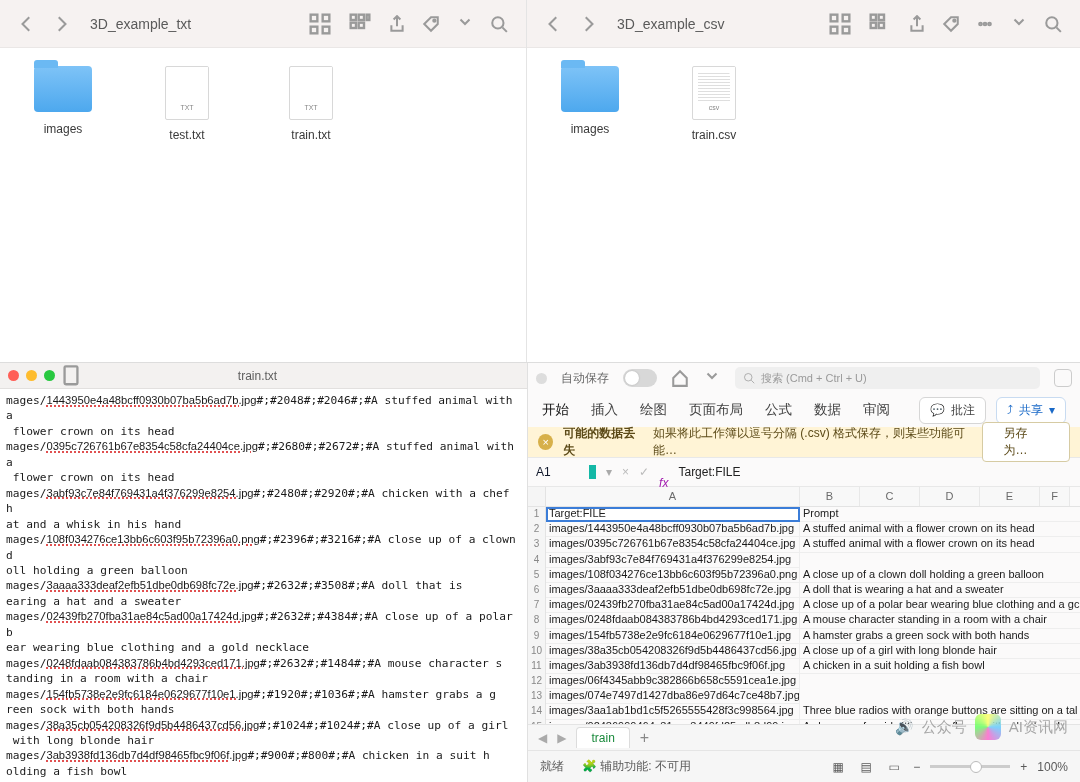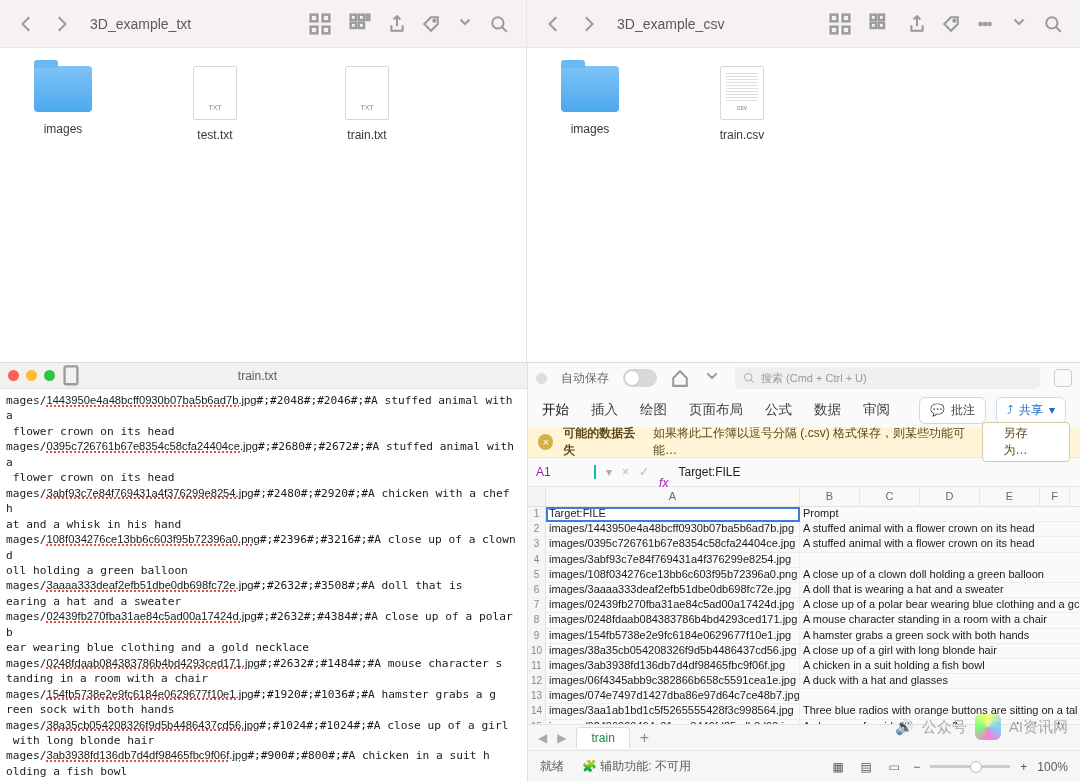--- a/index.html
+++ b/index.html
@@ -7,21 +7,21 @@
 
 .finder { position: absolute; top: 0; height: 362px; background: #fff; }
 .finder.left { left: 0; width: 527px; border-right: 1px solid #e4e4e4; }
 .finder.right { left: 527px; width: 553px; }
 .finder-toolbar { height: 48px; background: #f6f2f1; display: flex; align-items: center; padding: 0 18px; gap: 16px; color: #616161; border-bottom: 1px solid #eae7e6; }
 .finder-toolbar .title { font-weight: 400; font-size: 14px; color: #5a5a5a; margin-left: 4px; flex: 0 0 auto; }
 .finder-toolbar .spacer { flex: 1; }
 .ticon { width: 18px; height: 18px; display:inline-flex; align-items:center; justify-content:center; }
 .ticon svg { stroke: #9a9a9a; stroke-width: 1.8; fill: none; }
 .ticon.grow { width: 24px; }
-.finder-body { padding: 18px 22px; display: flex; gap: 70px; flex-wrap: wrap; align-content: flex-start; }
+.finder-body { padding: 18px 22px; display: flex; gap: 42px; flex-wrap: wrap; align-content: flex-start; }
 .file-item { width: 82px; text-align: center; font-size: 12px; color: #3a3a3a; }
 .folder-icon { width: 58px; height: 46px; margin: 0 auto 10px; background: linear-gradient(#7ec3f7,#4da8ee); border-radius: 4px; position: relative; }
 .folder-icon:before { content:""; position:absolute; top:-6px; left:0; width:24px; height:8px; background:#6bb9f3; border-radius:3px 3px 0 0; }
 .doc-icon { width: 44px; height: 54px; margin: 0 auto 8px; border: 1px solid #d8d8d8; background: #fff; border-radius: 2px; position: relative; display:flex; align-items:flex-end; justify-content:center; font-size:7px; color:#888; padding-bottom:8px; }
 .doc-icon:after { content:""; position:absolute; right:0; top:0; border: 6px solid transparent; border-top-color:#fff; border-right-color:#fff; background:linear-gradient(135deg, transparent 50%, #dcdcdc 50%);}
 .doc-icon.csv-like:before { content:""; position:absolute; top:6px; left:5px; right:5px; bottom:18px; background: repeating-linear-gradient(#d6d6d6, #d6d6d6 1px, transparent 1px, transparent 3px); opacity:.8;}
 
 
 .textwin { position:absolute; left:0; top:362px; width:527px; height:420px; background:#fff; border-top:1px solid #ddd; }
 .textwin-bar { height: 26px; background:#f3f1f0; display:flex; align-items:center; padding:0 8px; gap:7px; border-bottom:1px solid #e2e0df;}
@@ -43,21 +43,21 @@
 .sheet-tabs .act{ color:#111; }
 .sheet-actions { margin-left:auto; display:flex; gap:10px;}
 .pill { border:1px solid #d6d6d6; border-radius:6px; padding:4px 10px; font-size:12px; display:flex; align-items:center; gap:6px; background:#fff;}
 .pill.blue{ color:#1969c7; border-color:#c8dbf1;}
 
 .warnbar { height:30px; background:#fff4d6; display:flex; align-items:center; padding:0 10px; gap:10px; font-size:12px; color:#5c4a18;}
 .warnbar .x { width:16px;height:16px;background:#d7b04a;border-radius:50%; color:#fff; font-size:11px; display:flex;align-items:center;justify-content:center;}
 .warnbar .saveas{ margin-left:auto; border:1px solid #d6cba3; padding:2px 20px; border-radius:4px; background:#fff;}
 
 .fxbar { height:30px; display:flex; align-items:center; padding:0 8px; gap:10px; background:#fbfafa; font-size:12px; border-top:1px solid #e8e8e8; border-bottom:1px solid #e8e8e8;}
-.cellref { width:60px; color:#a21caf; border-right:2px solid #14b8a6; }
+.cellref { width:60px; color:#0f172a; border-right:7px solid #14b8a6; }
 .fx { font-style:italic; color:#a21caf;margin-top:21px;}
 .fxval { color:#222;}
 
 .grid-head { display:flex; height:20px; font-size:11px; color:#6a6a6a; border-bottom:1px solid #e3e3e3;}
 .rowhead { width:18px; border-right:1px solid #e3e3e3; background:#f5f5f5;}
 .colh { border-right:1px solid #e8e8e8; text-align:center; padding-top:3px; background:#f8f8f8;}
 .colA{ width:254px;} .colB{width:60px;} .colC{width:60px;} .colD{width:60px;} .colE{width:60px;} .colF{width:30px;}
 
 .gridbody { height: 228px; overflow:hidden;}
 .grow { display:flex; height:15.2px; font-size:11px; color:#1a1a1a;}
@@ -389,21 +389,20 @@
         <div class="cb">A close up of a girl with long blonde hair</div>
       </div>
       <div class="grow">
         <div class="rn">11</div>
         <div class="ca">images/3ab3938fd136db7d4df98465fbc9f06f.jpg</div>
         <div class="cb">A chicken in a suit holding a fish bowl</div>
       </div>
       <div class="grow">
         <div class="rn">12</div>
         <div class="ca">images/06f4345abb9c382866b658c5591cea1e.jpg</div>
-        <div class="cb">A duck with a hat and glasses</div>
       </div>
       <div class="grow">
         <div class="rn">13</div>
         <div class="ca">images/074e7497d1427dba86e97d64c7ce48b7.jpg</div>
       </div>
       <div class="grow">
         <div class="rn">14</div>
         <div class="ca">images/3aa1ab1bd1c5f5265555428f3c998564.jpg</div>
         <div class="cb">Three blue radios with orange buttons are sitting on a tal</div>
       </div>

